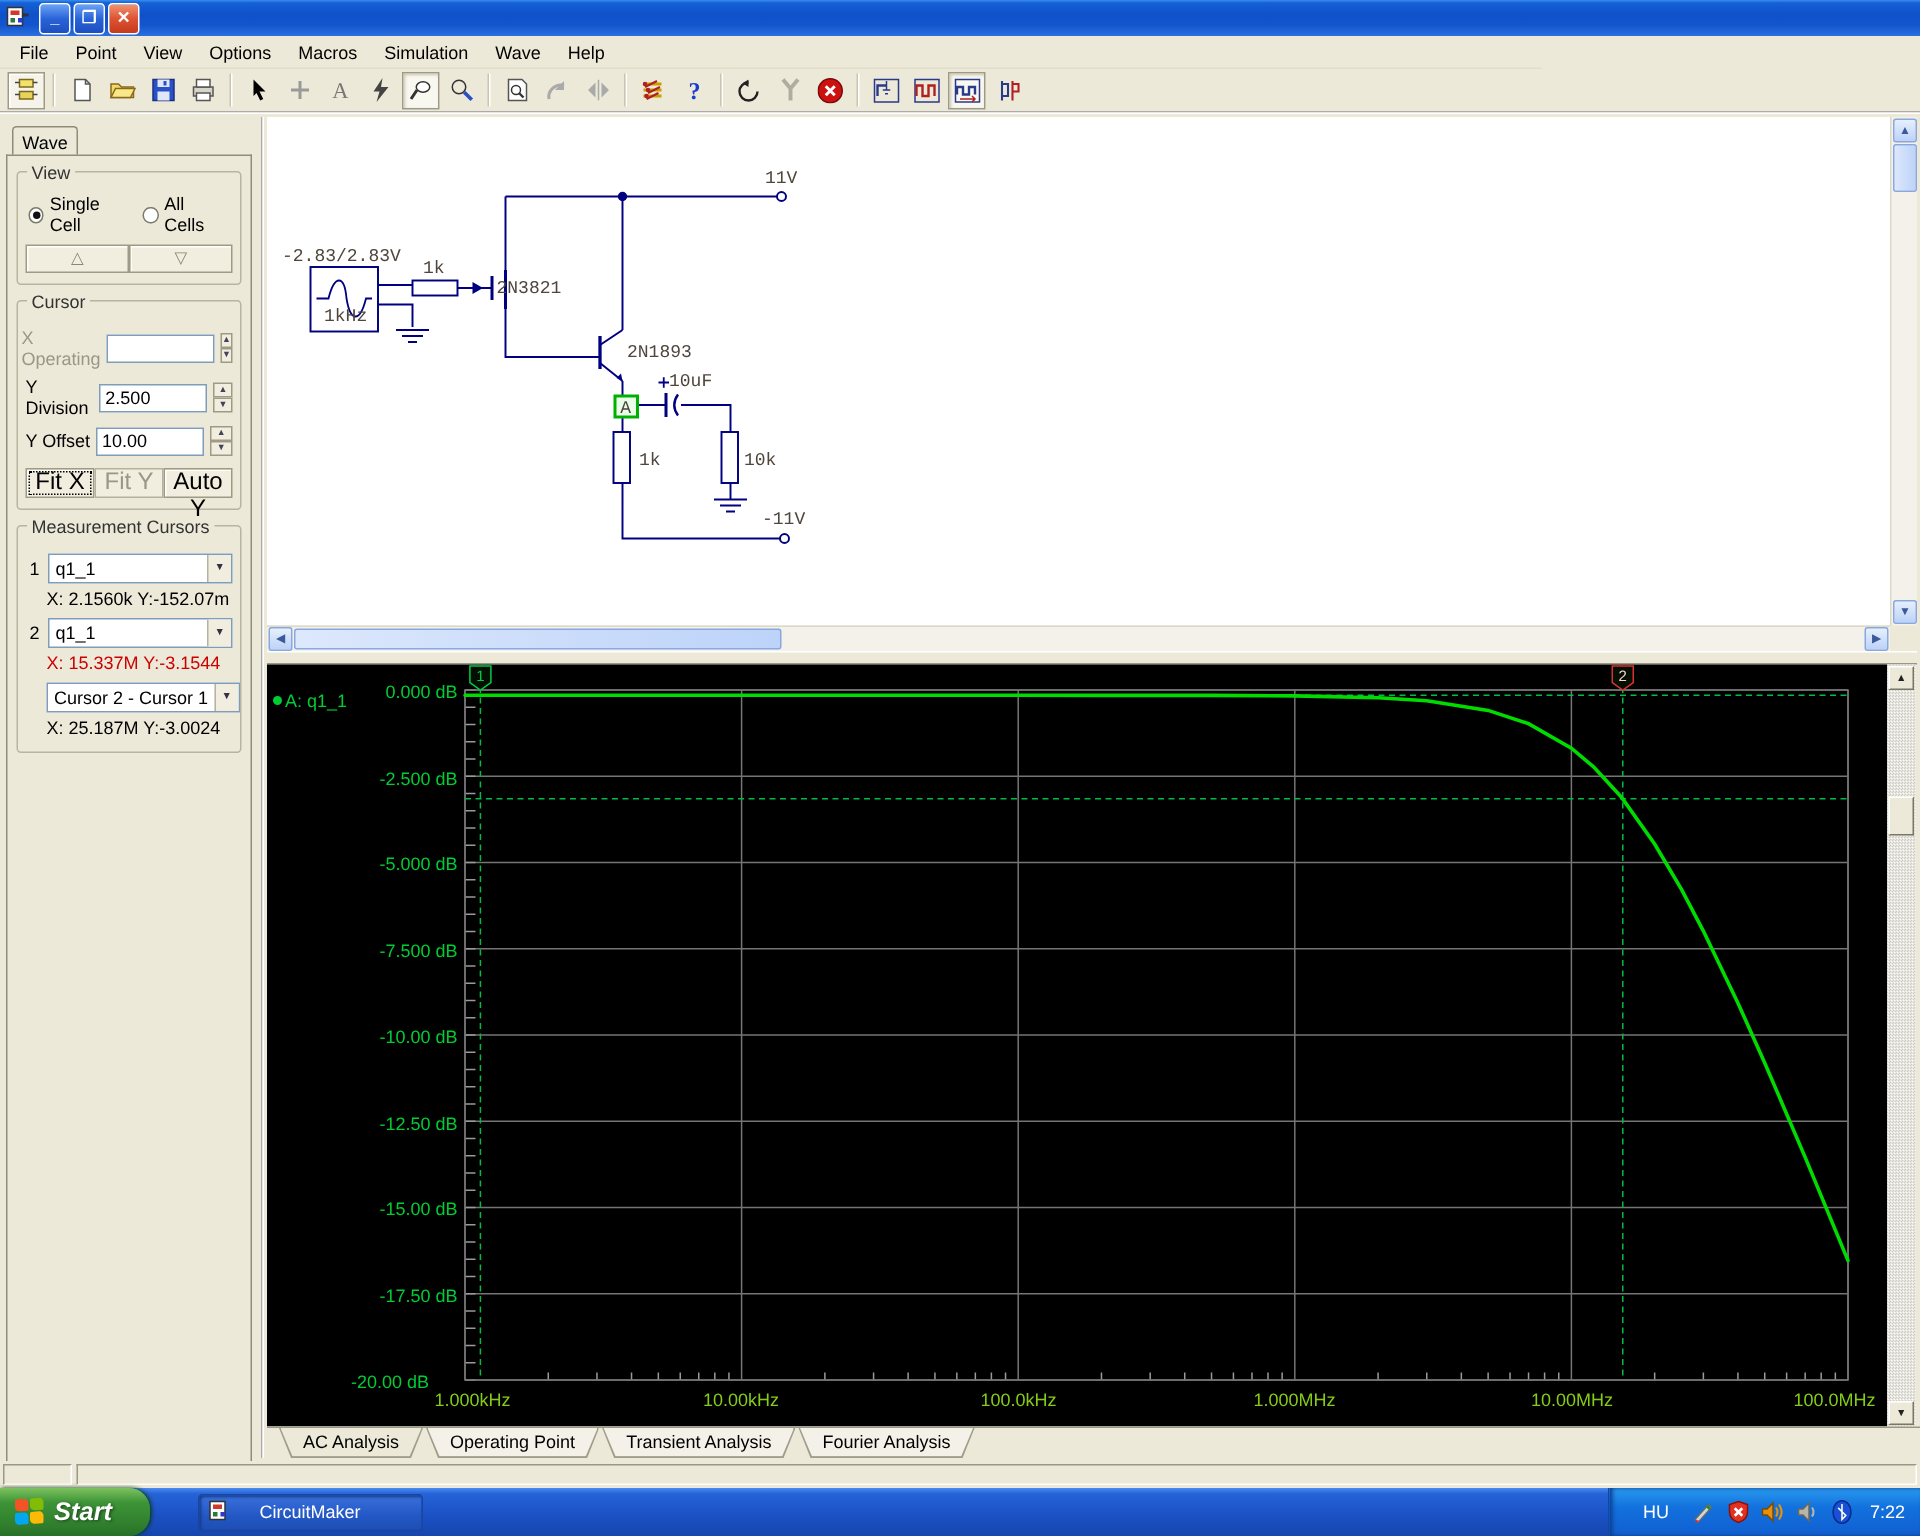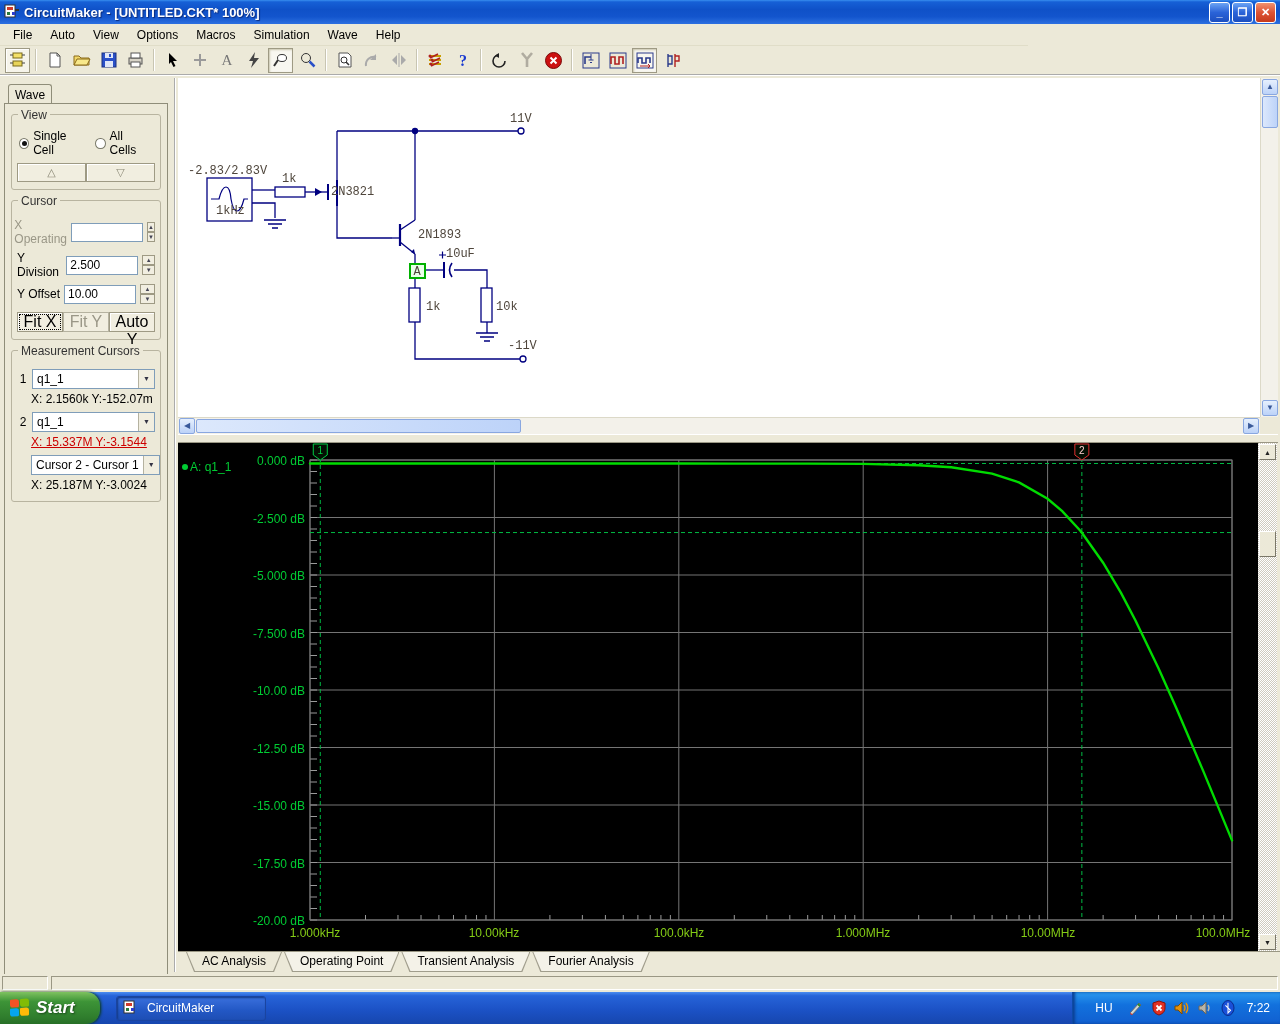--- a/index.html
+++ b/index.html
@@ -60,21 +60,21 @@
     text-align:center; line-height:18px; font-size:16px; }
   .fit-btn.focused { outline:1px dotted #000; outline-offset:-3px; }
   .fit-btn.disabled { color:#9a9787; box-shadow:none; border-color:#b5b2a0; }
   .cursor-num { width:12px; text-align:center; }
   .combo { flex:1; display:flex; height:20px; border:1px solid #7f9db9; background:#fff; align-items:center; }
   .combo .cval { flex:1; padding:0 4px; white-space:nowrap; overflow:hidden; }
   .combo .carrow { width:16px; height:100%; background:#f1eee0; border-left:1px solid #b5b2a0; text-align:center;
     font-size:7px; line-height:18px; color:#334; }
   .cursor-row { display:flex; align-items:center; gap:3px; margin-top:6px; }
   .readout { margin:3px 0 2px 14px; color:#000; }
-  .readout.red { color:#cc0000;text-decoration:underline; }
+  .readout.red { color:#cc0000; }
 
   
   .schematic { position:absolute; left:178px; top:78px; width:1082px; height:339px; background:#fff; }
   .schematic svg text { font-family:"Liberation Mono","DejaVu Sans Mono",monospace; font-size:12px; fill:#4f463c; }
   .vscroll-xp { position:absolute; left:1260px; top:78px; width:18px; height:339px; background:#f3f1ea; border-left:1px solid #dcd9c8; }
   .sb-btn-xp { position:absolute; left:1px; width:16px; height:16px; background:linear-gradient(180deg,#e6f0fd,#bcd2f8);
     border:1px solid #89a7e0; border-radius:2px; color:#3a5a9a; font-size:8px; text-align:center; line-height:14px; }
   .sb-thumb-xp { position:absolute; background:linear-gradient(90deg,#dce8fc,#bdd3f9); border:1px solid #89a7e0; border-radius:2px; }
   .hscroll-xp { position:absolute; left:178px; top:417px; width:1082px; height:17px; background:#f3f1ea; border-top:1px solid #dcd9c8; }
   .hdivider { position:absolute; left:178px; top:434px; width:1100px; height:9px; background:#ece9d8; border-top:1px solid #fff; border-bottom:1px solid #9a9784; }
@@ -106,56 +106,55 @@
   
   .taskbar { position:absolute; left:0; top:992px; width:1280px; height:32px;
     background:linear-gradient(180deg,#4b8df0 0%,#2663d8 12%,#1c52c6 55%,#1646ae 100%); display:flex; align-items:center; }
   .startbtn { height:32px; width:100px; border-radius:0 14px 14px 0;
     background:linear-gradient(180deg,#7ec25f 0%,#3d9437 30%,#2f7d2d 80%,#276f27 100%);
     display:flex; align-items:center; gap:6px; padding-left:10px;
     box-shadow:1px 0 3px #0a3a0a; }
   .startbtn .stext { color:#fff; font-size:17px; font-weight:bold; font-style:italic; text-shadow:1px 1px 2px #1c4a1c; }
   .winflag { width:20px; height:18px; display:grid; grid-template-columns:9px 9px; grid-template-rows:8px 8px; gap:1px; transform:skewY(-4deg); }
   .winflag span { border-radius:1px 3px 1px 3px; }
-  .taskbtn { margin-left:16px; width:150px; height:25px; border-radius:3px;
+  .taskbtn { margin-left:32px; width:150px; height:25px; border-radius:3px;
     background:linear-gradient(180deg,#3a70dd,#2257c4 60%,#1e4eb4); border:1px solid #17folded,#1a44a0; border:1px solid #1a44a0;
-    display:flex; align-items:center; gap:8px; padding-left:6px; box-shadow:inset 1px 1px 2px #123a86; }
+    display:flex; align-items:center; gap:18px; padding-left:6px; box-shadow:inset 1px 1px 2px #123a86; }
   .taskbtn .tktext { color:#fff; font-size:12px; }
   .tray { margin-left:auto; height:32px; display:flex; align-items:center; gap:7px; padding:0 10px 0 14px;
     background:linear-gradient(180deg,#2a9aef 0%,#1271dd 40%,#115fd0 100%); border-left:1px solid #0d4aa6; box-shadow:inset 2px 0 3px #0c3f92; }
   .tray .lang { color:#fff; font-size:12px; padding:2px 8px; }
   .tray .clock { color:#fff; font-size:12px; margin-left:4px; }
   .trayicon { width:16px; height:16px; display:flex; align-items:center; justify-content:center; }
 </style>
 </head>
 <body>
 
 <div class="titlebar">
   <svg class="appicon" viewBox="0 0 16 16">
     <rect x="1" y="1" width="10" height="12" fill="#fff" stroke="#333"></rect>
     <rect x="3" y="3" width="6" height="3" fill="#d03a2a"></rect>
     <rect x="3" y="8" width="3" height="3" fill="#2a7a3a"></rect>
     <rect x="8" y="8" width="3" height="3" fill="#2a3ad0"></rect>
     <rect x="11" y="5" width="4" height="2" fill="#333"></rect>
   </svg>
-  <span class="title">CircuitMaker - [UNTITLED.CKT* 100%]</span>
   <div class="winbtn">
       <span class="glyph">_</span>
     </div>
   <div class="winbtn">
       <span class="glyph">❐</span>
     </div>
   <div class="winbtn close">
       <span class="glyph">✕</span>
     </div>
 </div>
 
 <div class="menubar">
   <span class="menuitem">File</span>
-  <span class="menuitem">Auto</span>
+  <span class="menuitem">Point</span>
   <span class="menuitem">View</span>
   <span class="menuitem">Options</span>
   <span class="menuitem">Macros</span>
   <span class="menuitem">Simulation</span>
   <span class="menuitem">Wave</span>
   <span class="menuitem">Help</span>
 </div>
 
 <div class="toolbar">
   <div class="tbtn active">
@@ -471,21 +470,21 @@
     <span>A: q1_1</span>
   </div>
   <span class="ylab" style="top:11px;">0.000 dB</span>
   <span class="ylab" style="top:69px;">-2.500 dB</span>
   <span class="ylab" style="top:126px;">-5.000 dB</span>
   <span class="ylab" style="top:184px;">-7.500 dB</span>
   <span class="ylab" style="top:241px;">-10.00 dB</span>
   <span class="ylab" style="top:299px;">-12.50 dB</span>
   <span class="ylab" style="top:356px;">-15.00 dB</span>
   <span class="ylab" style="top:414px;">-17.50 dB</span>
-  <span class="ylab" style="top:471px;">-20.00 dB</span>
+  <span class="ylab" style="top:471px;text-align:center;">-20.00 dB</span>
   <span class="xlab" style="left:92px;">1.000kHz</span>
   <span class="xlab" style="left:271px;">10.00kHz</span>
   <span class="xlab" style="left:456px;">100.0kHz</span>
   <span class="xlab" style="left:640px;">1.000MHz</span>
   <span class="xlab" style="left:825px;">10.00MHz</span>
   <span class="xlab" style="left:1000px;">100.0MHz</span>
   <svg id="chart-svg" width="1080" height="508" viewBox="0 0 1080 508" style="position:absolute;left:0;top:0;">
       <line x1="132" y1="17" x2="1054" y2="17" stroke="#757575"></line>
       <line x1="132" y1="74.5" x2="1054" y2="74.5" stroke="#757575"></line>
       <line x1="132" y1="132" x2="1054" y2="132" stroke="#757575"></line>

